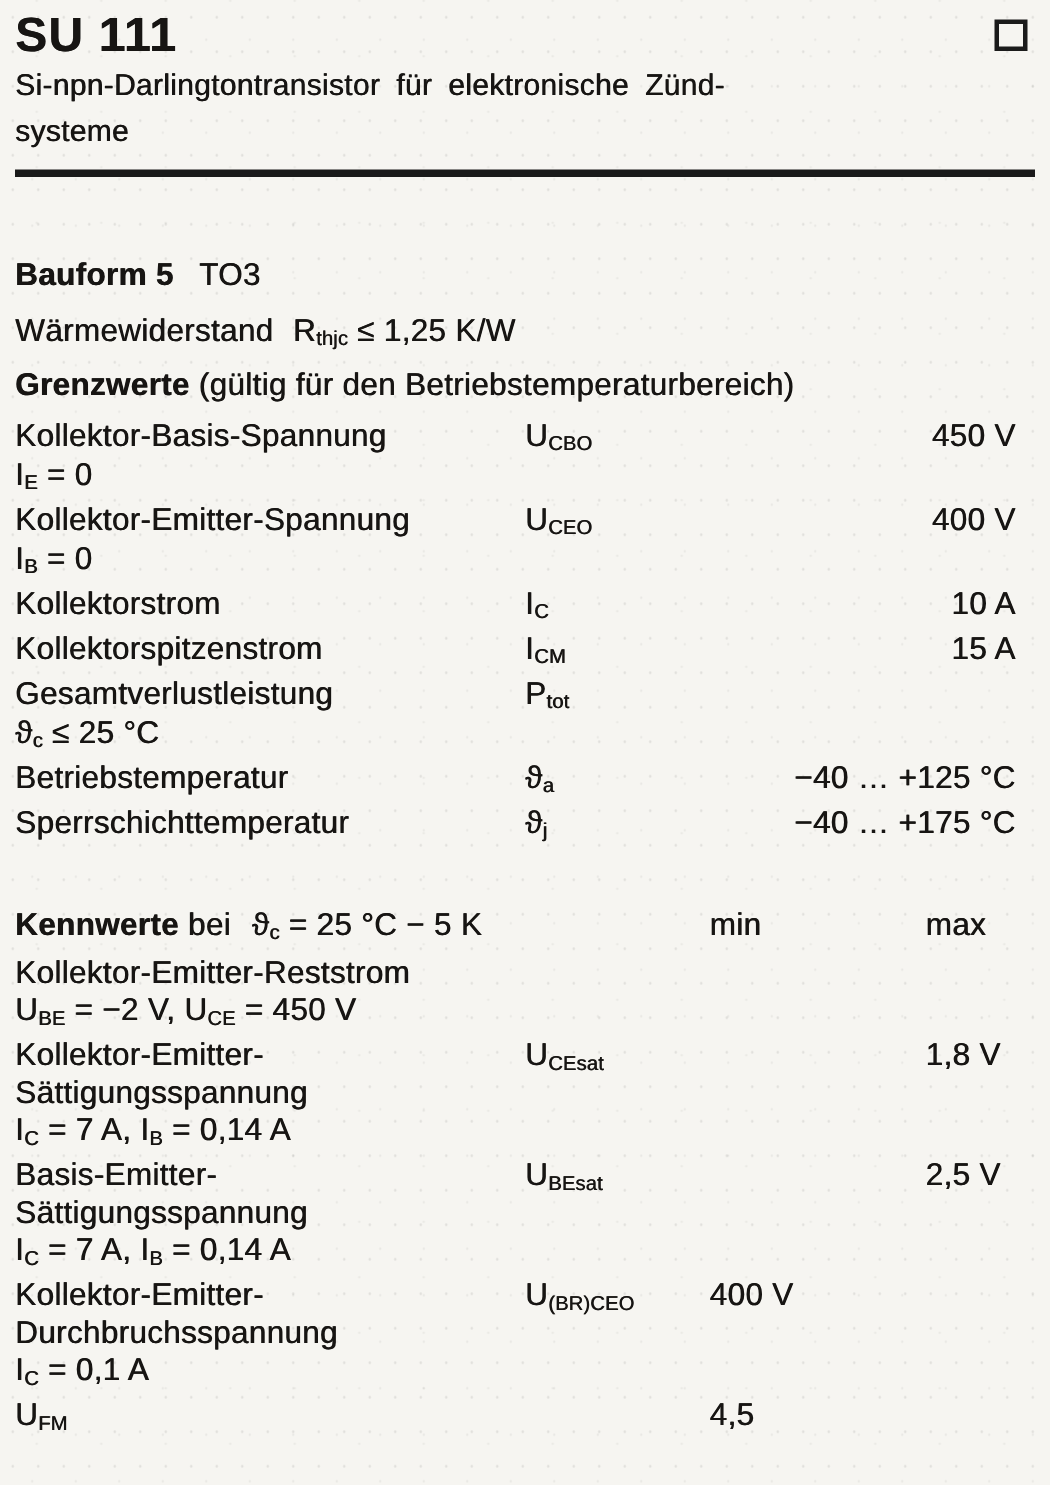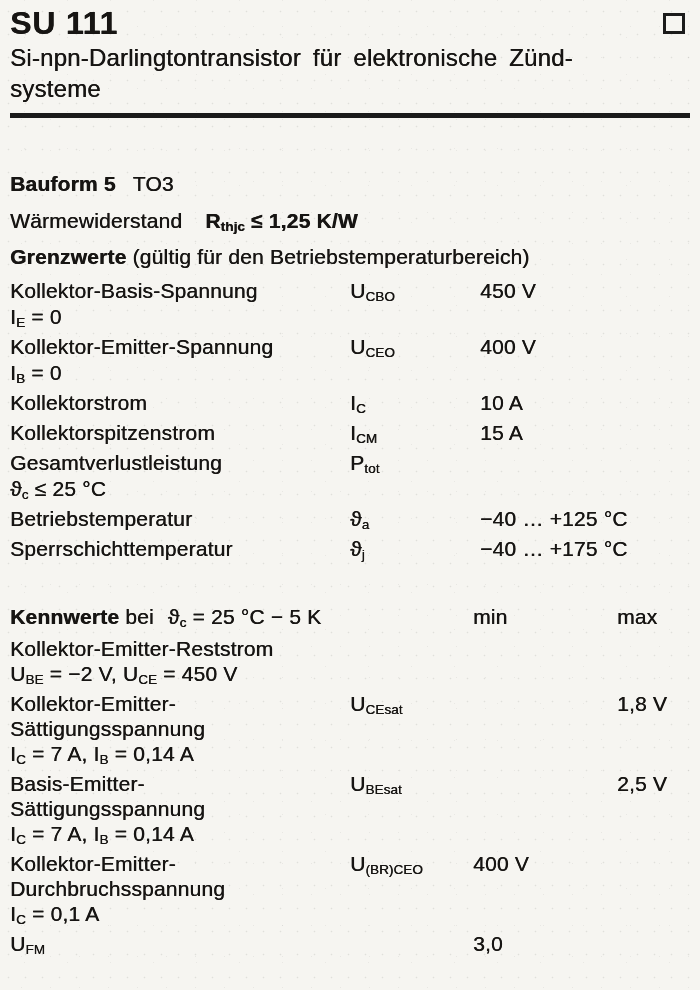--- a/index.html
+++ b/index.html
@@ -36,40 +36,40 @@
     font-size:32px; line-height:34px;
     font-weight:700; letter-spacing:0.8px;
   }
   .corner-box {
     position:absolute; top:13px; right:15px;
     width:16px; height:15px;
     border:3px solid #1b1b1b;
     background:transparent;
   }
   .subtitle {
-    font-size:24px; line-height:31px;
+    font-size:20px; line-height:31px;
     word-spacing:5px;
     margin-top:2px;
   }
   .rule {
     height:5px; background:#1a1a1a;
     margin-top:9px;
   }
   .line-bauform { margin-top:53px; line-height:26px; }
   .line-bauform .val { margin-left:17px; }
   .line-thermal { margin-top:11px; line-height:26px; }
-  .line-thermal .formula { margin-left:23px;font-weight:bold; }
+  .line-thermal .formula { margin-left:13px; }
   .g-heading { margin-top:10px; margin-bottom:8px; line-height:26px; }
   .g-row {
     display:grid;
     grid-template-columns:340px 130px 1fr;
     line-height:26px;
     margin-bottom:4px;
   }
-  .g-row .val { text-align:left; padding-right:13px; white-space:nowrap; }
+  .g-row .val { text-align:right; padding-right:13px; white-space:nowrap; }
   .k-head {
     display:grid;
     grid-template-columns:463px 144px 1fr;
     line-height:26px;
     margin-top:42px; margin-bottom:6px;
   }
   .k-head .formula { margin-left:14px; }
   .k-row {
     display:grid;
     grid-template-columns:340px 123px 144px 1fr;
@@ -202,17 +202,17 @@
           <div>Durchbruchsspannung</div>
           <div>I<sub>C</sub> = 0,1 A</div>
         </div>
         <div class="cell sym">U<sub>(BR)CEO</sub></div>
         <div class="cell min">400 V</div>
         <div class="cell max"></div>
       </div>
       <div class="k-row">
         <div class="cell sym">U<sub>FM</sub></div>
         <div class="cell min"></div>
-        <div class="cell max">3,0</div>
+        <div class="cell max">4,5</div>
       </div>
     </div>
 
 </div>
 
 </body></html>

